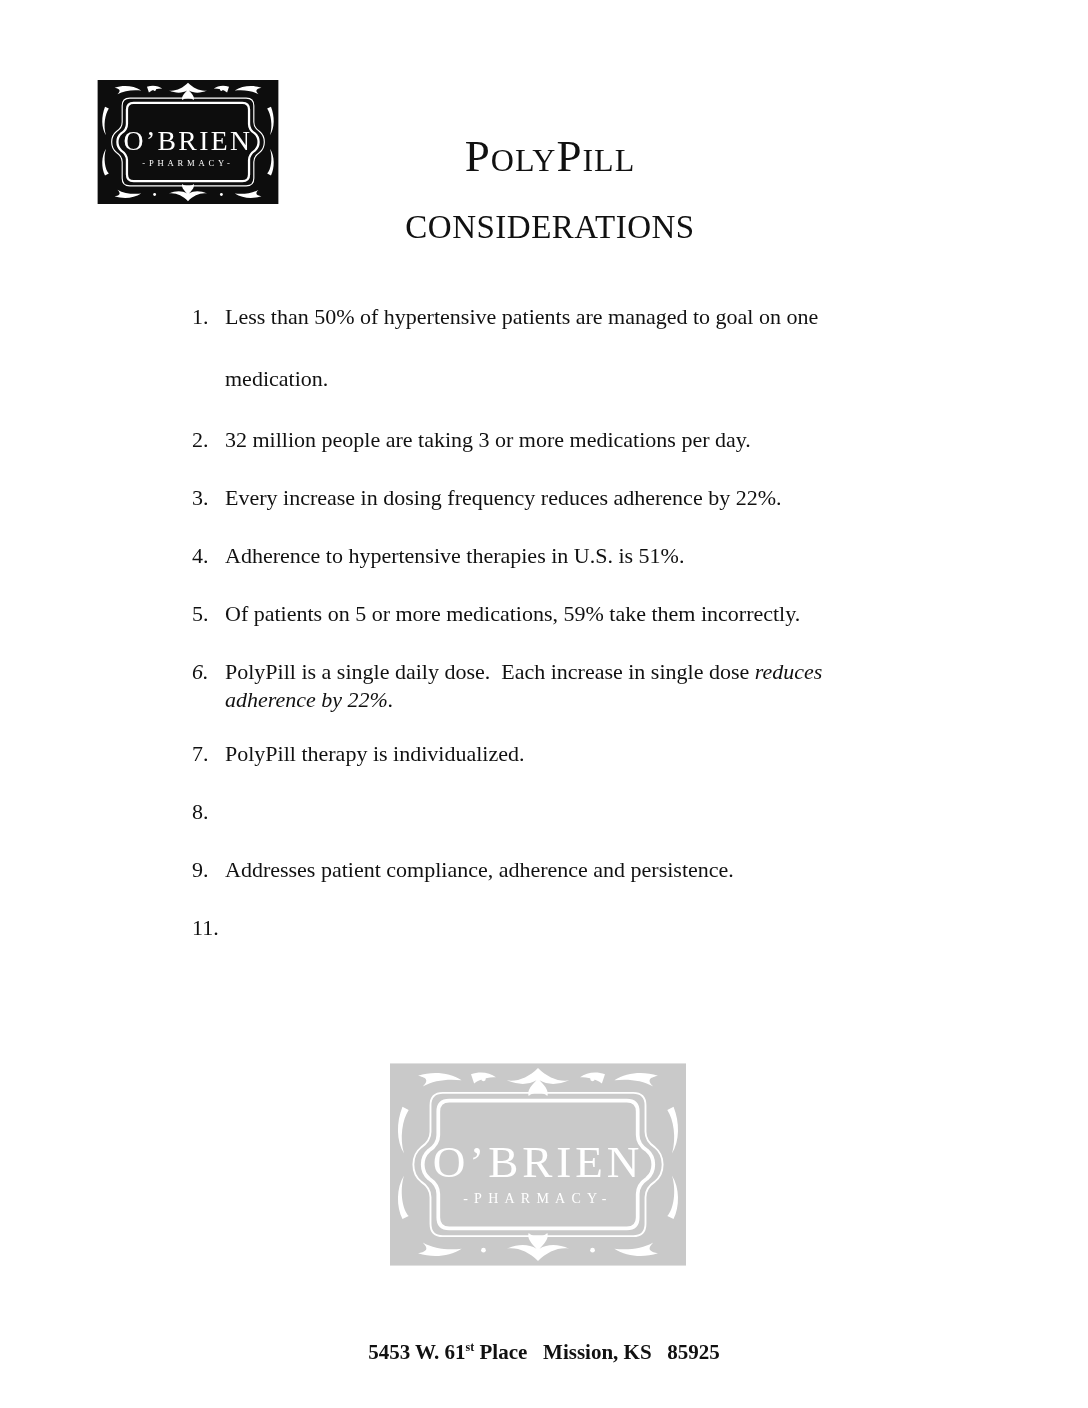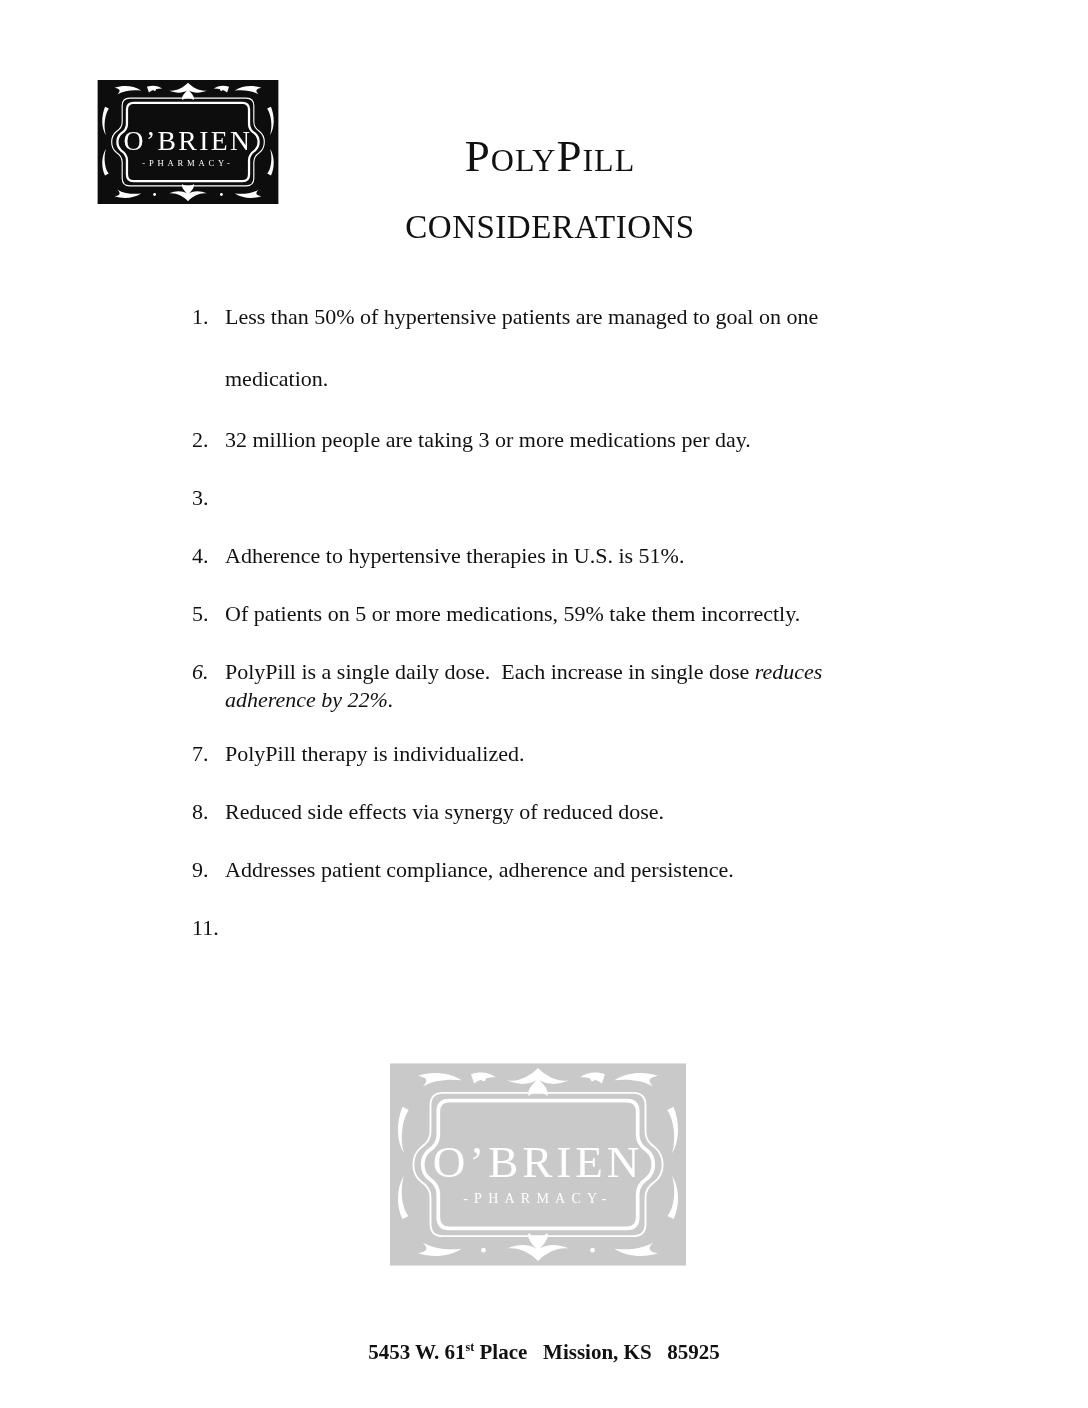--- a/index.html
+++ b/index.html
@@ -168,41 +168,41 @@
         <span class="num">1.</span>
         <span class="body"><span>Less than 50% of hypertensive patients are managed to goal on one
 medication.</span></span>
       </div>
       <div class="item">
         <span class="num">2.</span>
         <span class="body"><span>32 million people are taking 3 or more medications per day.</span></span>
       </div>
       <div class="item">
         <span class="num">3.</span>
+        <span class="body"><span>Every increase in dosing frequency reduces adherence by 22%.</span></span>
       </div>
       <div class="item">
         <span class="num">4.</span>
         <span class="body"><span>Adherence to hypertensive therapies in U.S. is 51%.</span></span>
       </div>
       <div class="item">
         <span class="num">5.</span>
         <span class="body"><span>Of patients on 5 or more medications, 59% take them incorrectly.</span></span>
       </div>
       <div class="item twoline">
         <span class="num italic">6.</span>
         <span class="body"><span>PolyPill is a single daily dose.  Each increase in single dose </span><span class="italic">reduces
 adherence by 22%.</span></span>
       </div>
       <div class="item">
         <span class="num">7.</span>
         <span class="body"><span>PolyPill therapy is individualized.</span></span>
       </div>
       <div class="item">
         <span class="num">8.</span>
-        <span class="body"><span>Reduced side effects via synergy of reduced dose.</span></span>
       </div>
       <div class="item">
         <span class="num">9.</span>
         <span class="body"><span>Addresses patient compliance, adherence and persistence.</span></span>
       </div>
       <div class="item">
         <span class="num">11.</span>
       </div>
     </div>
 

